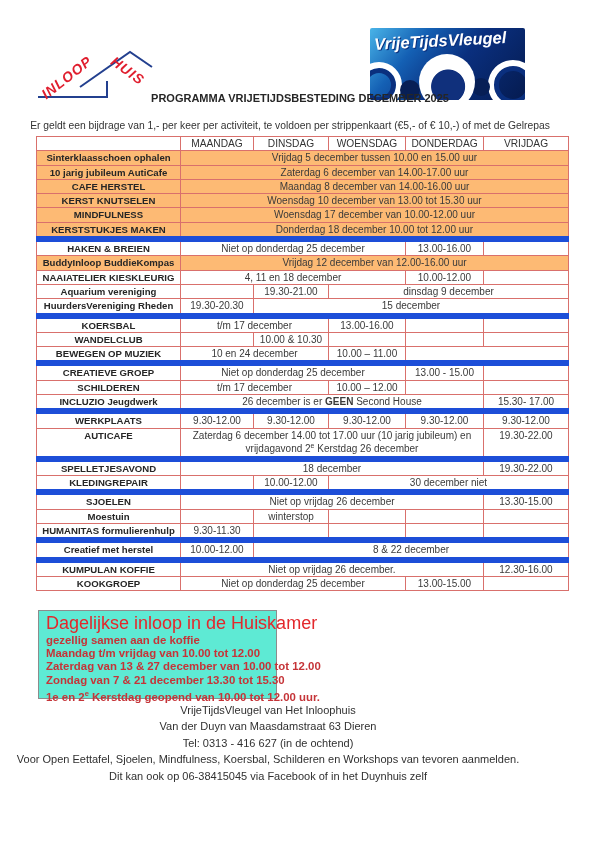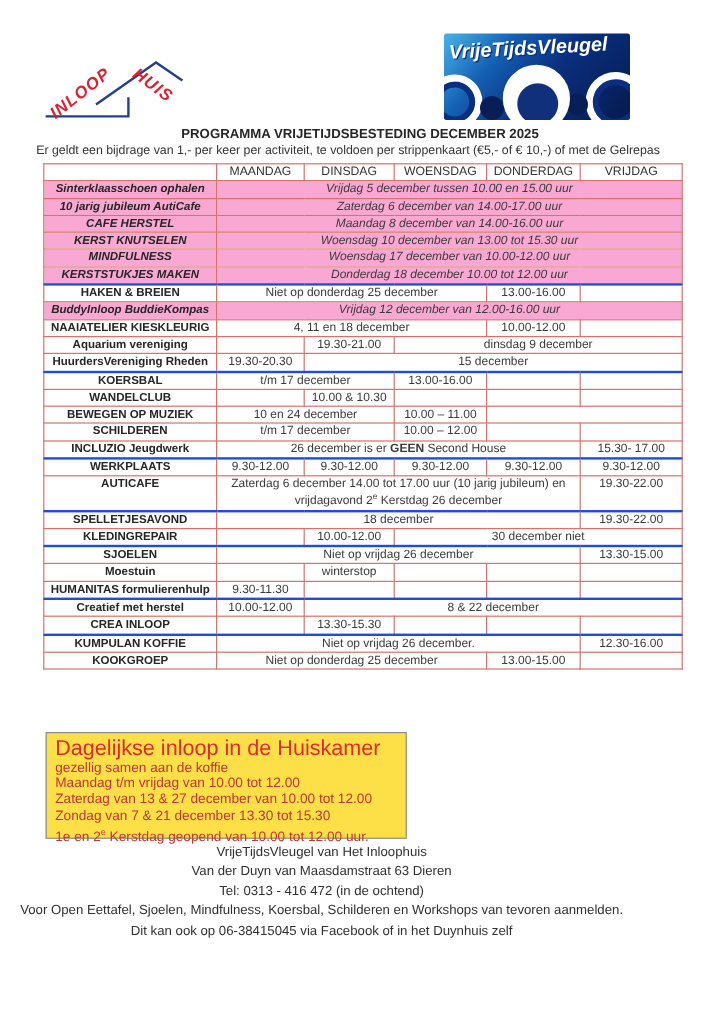--- a/index.html
+++ b/index.html
@@ -40,54 +40,54 @@
   }
   .vtv-ring { position: absolute; border-radius: 50%; border: 6px solid #ffffff; }
   .vtv-ring.left  { left: -14px; top: 34px; width: 46px; height: 46px; box-shadow: inset 0 0 0 5px #0a2f7e; }
   .vtv-ring.right { left: 118px; top: 32px; width: 50px; height: 50px; box-shadow: inset 0 0 0 5px #0a2f7e; }
   .vtv-dot { position: absolute; border-radius: 50%; background: #071f56; }
   .vtv-dot.d1 { left: 30px; top: 52px; width: 20px; height: 20px; }
   .vtv-dot.d2 { left: 102px; top: 50px; width: 18px; height: 18px; }
 
   
   .doc-title {
-    position: absolute; top: 106px; left: 0; width: 600px; text-align: center;
+    position: absolute; top: 92px; left: 0; width: 600px; text-align: center;
     font-size: 11px; font-weight: bold; color: #262626;
   }
   .doc-subtitle {
     position: absolute; top: 120px; left: 0; width: 580px; text-align: center;
     font-size: 10.3px; color: #333333;
   }
 
   
   table.schedule {
     position: absolute; left: 36px; top: 136px; width: 532px;
     border-collapse: collapse; table-layout: fixed;
   }
   table.schedule td {
     border: 1px solid #d9706c;
     height: 13.6px; line-height: 13.3px;
     font-size: 10px; text-align: center; vertical-align: middle;
     padding: 0 1px; overflow: hidden; white-space: nowrap;
   }
   table.schedule thead td { font-size: 10.2px; color: #333333; }
   table.schedule td.label { font-weight: bold; font-size: 9.6px; color: #262626; }
-  tr.bg-blue td { background: #f9a8d4; font-style: italic; }
-  tr.thick-top td { border-top: 2px solid #1d4ed8; }
+  tr.bg-blue td { background: #fdba74; }
+  tr.thick-top td { border-top: 6px solid #1d4ed8; }
   thead tr td { border-bottom: 2px solid #bb332e; }
   tr.tall td { vertical-align: top; white-space: normal; line-height: 13.6px; }
   table.schedule sup { font-size: 7px; line-height: 0; }
 
   
   .inloop-box {
-    position: absolute; left: 38px; top: 610px; width: 301px; height: 89px;
-    background: #fde047; border: 1px solid #8c8c8c; padding: 1px 7px;
+    position: absolute; left: 38px; top: 610px; width: 239px; height: 89px;
+    background: #5eead4; border: 1px solid #8c8c8c; padding: 1px 7px;
   }
   .box-title { font-size: 18px; color: #e3282c; line-height: 22px; white-space: nowrap; }
-  .box-line  { font-size: 11.4px; font-weight: normal; color: #c53438; line-height: 13.2px; white-space: nowrap; }
+  .box-line  { font-size: 11.4px; font-weight: bold; color: #c53438; line-height: 13.2px; white-space: nowrap; }
   .box-line sup { font-size: 7.5px; }
 
   
   .footer { position: absolute; top: 702px; left: 0; width: 536px; text-align: center; color: #303030; }
   .footer p { font-size: 11px; line-height: 16.4px; }
   .footer p.gap { margin-top: 0; }
 </style>
 </head>
 <body>
 
@@ -197,20 +197,26 @@
         <td colspan="1"></td>
         <td colspan="1"></td>
         <td colspan="1"></td>
       </tr>
       <tr>
         <td class="label">BEWEGEN OP MUZIEK</td>
         <td colspan="2">10 en 24 december</td>
         <td colspan="1">10.00 – 11.00</td>
         <td colspan="2"></td>
       </tr>
+      <tr class="thick-top">
+        <td class="label">CREATIEVE GROEP</td>
+        <td colspan="3">Niet op donderdag 25 december</td>
+        <td colspan="1">13.00 - 15.00</td>
+        <td colspan="1"></td>
+      </tr>
       <tr>
         <td class="label">SCHILDEREN</td>
         <td colspan="2">t/m 17 december</td>
         <td colspan="1">10.00 – 12.00</td>
         <td colspan="1"></td>
         <td colspan="1"></td>
       </tr>
       <tr>
         <td class="label">INCLUZIO Jeugdwerk</td>
         <td colspan="4"><span>26 december is er </span><span style="font-weight: bold;">GEEN</span><span> Second House</span></td>
@@ -258,28 +264,20 @@
         <td colspan="1">9.30-11.30</td>
         <td colspan="1"></td>
         <td colspan="1"></td>
         <td colspan="1"></td>
         <td colspan="1"></td>
       </tr>
       <tr class="thick-top">
         <td class="label">Creatief met herstel</td>
         <td colspan="1">10.00-12.00</td>
         <td colspan="4">8 &amp; 22 december</td>
-      </tr>
-      <tr>
-        <td class="label">CREA INLOOP</td>
-        <td colspan="1"></td>
-        <td colspan="1">13.30-15.30</td>
-        <td colspan="1"></td>
-        <td colspan="1"></td>
-        <td colspan="1"></td>
       </tr>
       <tr class="thick-top">
         <td class="label">KUMPULAN KOFFIE</td>
         <td colspan="4">Niet op vrijdag 26 december.</td>
         <td colspan="1">12.30-16.00</td>
       </tr>
       <tr>
         <td class="label">KOOKGROEP</td>
         <td colspan="3">Niet op donderdag 25 december</td>
         <td colspan="1">13.00-15.00</td>
@@ -295,16 +293,16 @@
       <div class="box-line"><span>Maandag t/m vrijdag van 10.00 tot 12.00</span></div>
       <div class="box-line"><span>Zaterdag van 13 &amp; 27 december van 10.00 tot 12.00</span></div>
       <div class="box-line"><span>Zondag van 7 &amp; 21 december 13.30 tot 15.30</span></div>
       <div class="box-line"><span>1e en 2</span><sup>e</sup><span> Kerstdag geopend van 10.00 tot 12.00 uur.</span></div>
     </div>
 </div>
 
 <div class="footer">
   <p>VrijeTijdsVleugel van Het Inloophuis</p>
   <p>Van der Duyn van Maasdamstraat 63 Dieren</p>
-  <p>Tel: 0313 - 416 472 (in de ochtend)</p>
+  <p>Tel: 0313 - 416 627 (in de ochtend)</p>
   <p class="gap">Voor Open Eettafel, Sjoelen, Mindfulness, Koersbal, Schilderen en Workshops van tevoren aanmelden.</p>
   <p class="gap">Dit kan ook op 06-38415045 via Facebook of in het Duynhuis zelf</p>
 </div>
 
 </body></html>

